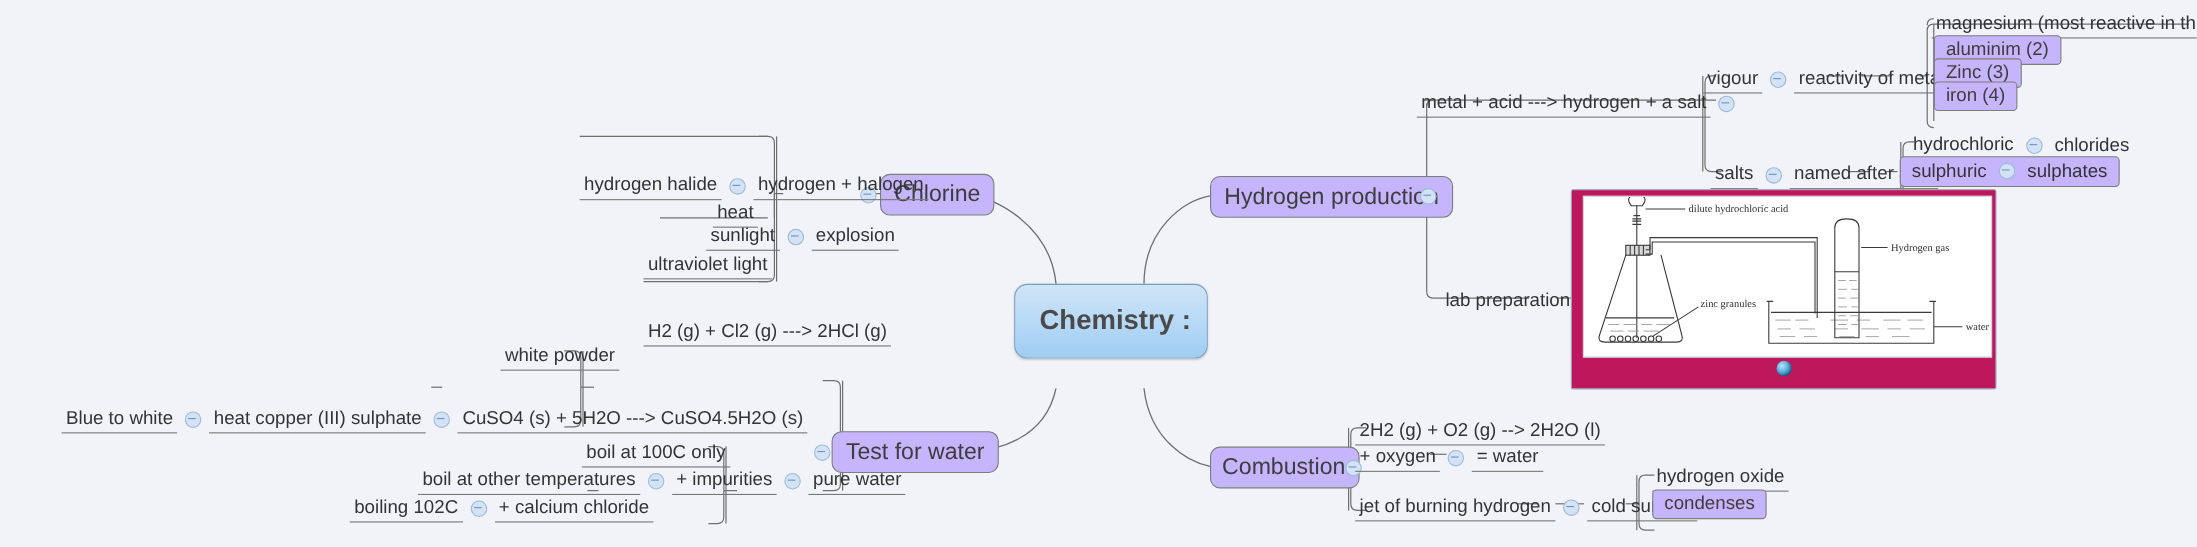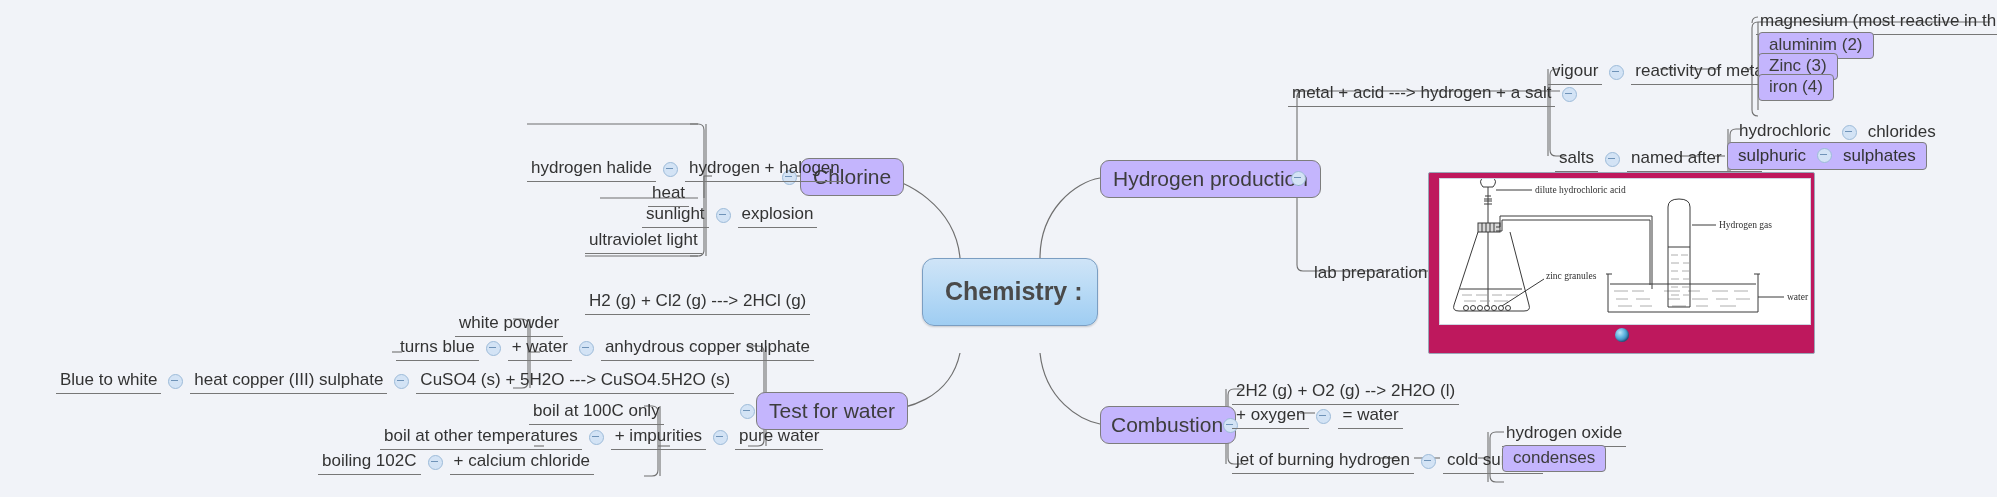--- a/index.html
+++ b/index.html
@@ -336,27 +336,20 @@
 
   <div class="node leaf ul" style="left:585px;top:254px;margin-top:36px;">H2 (g) + Cl2 (g) ---&gt; 2HCl (g)</div>
 
   <div class="node box" style="left:756px;top:392px;">
     <span>Test for water</span>
   </div>
   <span class="toggle" style="position:absolute;left:733px;top:404px;"></span>
 
   <div class="node leaf ul" style="left:455px;top:312px;text-align:center;">white powder</div>
 
-  <div class="node row" style="left:396px;top:336px;">
-    <span class="leaf ul">turns blue</span>
-    <span class="toggle"></span>
-    <span class="leaf ul">+ water</span>
-    <span class="toggle"></span>
-    <span class="leaf ul">anhydrous copper sulphate</span>
-  </div>
 
   <div class="node row" style="left:18px;top:369px;margin-left:38px;">
     <span class="leaf ul">Blue to white</span>
     <span class="toggle"></span>
     <span class="leaf ul">heat copper (III) sulphate</span>
     <span class="toggle"></span>
     <span class="leaf ul">CuSO4 (s) + 5H2O ---&gt; CuSO4.5H2O (s)</span>
   </div>
 
   <div class="node leaf ul" style="left:529px;top:400px;">boil at 100C only</div>

